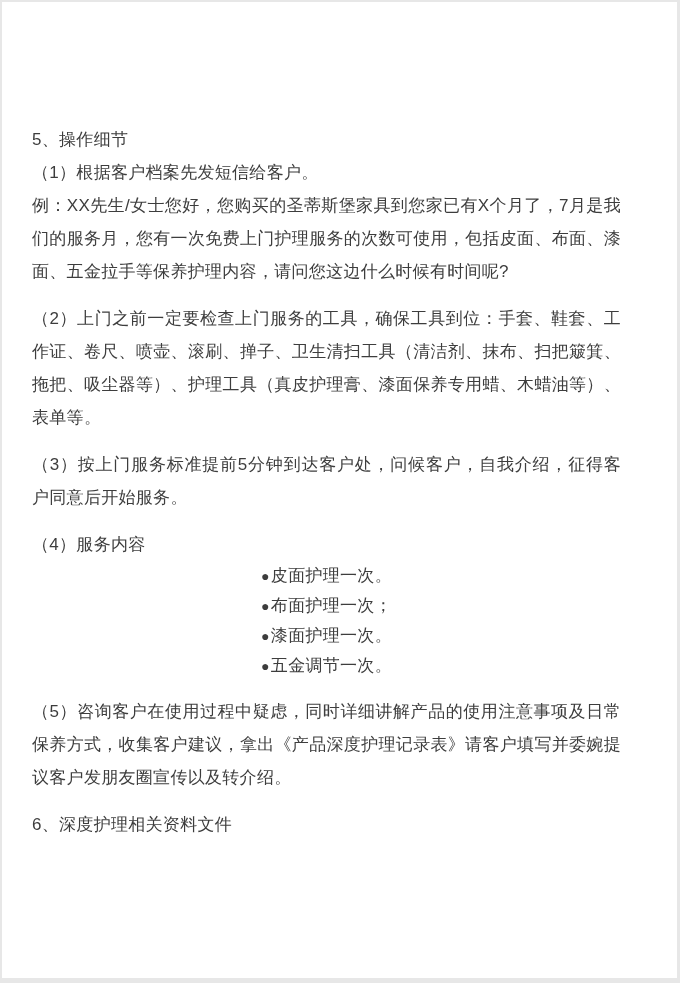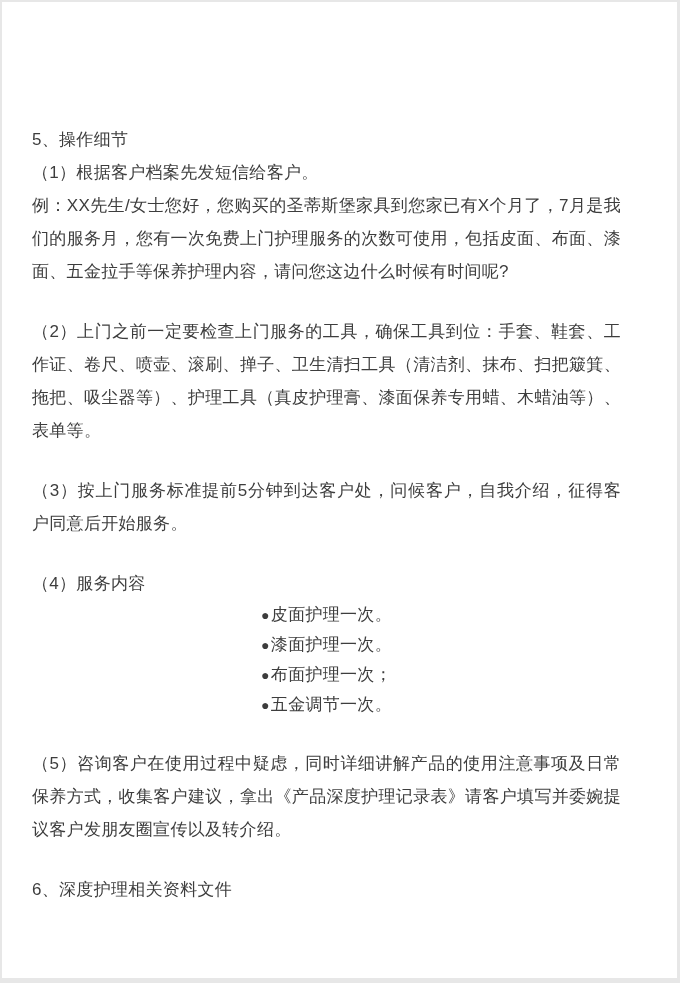--- a/index.html
+++ b/index.html
@@ -28,21 +28,21 @@
     font-size: 17px;
     line-height: 33px;
     color: #3d3d3d;
     letter-spacing: 0.3px;
   }
   .blk {
     margin: 0;
     text-align: justify;
   }
   .blk.gap {
-    margin-top: 27px;
+    margin-top: 14px;
   }
   .blk.bullet {
     line-height: 29px;
     text-align: center;
   }
   .blk.bullet .dot {
     font-size: 14px;
     margin-right: 1px;
   }
 </style>
@@ -52,20 +52,20 @@
 <div class="frame">
   <div class="page">
     <div class="doc" id="doc">
         <div class="blk heading">5、操作细节</div>
         <div class="blk para">（1）根据客户档案先发短信给客户。</div>
         <div class="blk para">例：XX先生/女士您好，您购买的圣蒂斯堡家具到您家已有X个月了，7月是我们的服务月，您有一次免费上门护理服务的次数可使用，包括皮面、布面、漆面、五金拉手等保养护理内容，请问您这边什么时候有时间呢?</div>
         <div class="blk para gap">（2）上门之前一定要检查上门服务的工具，确保工具到位：手套、鞋套、工作证、卷尺、喷壶、滚刷、掸子、卫生清扫工具（清洁剂、抹布、扫把簸箕、拖把、吸尘器等）、护理工具（真皮护理膏、漆面保养专用蜡、木蜡油等）、表单等。</div>
         <div class="blk para gap">（3）按上门服务标准提前5分钟到达客户处，问候客户，自我介绍，征得客户同意后开始服务。</div>
         <div class="blk para gap">（4）服务内容</div>
         <div class="blk bullet"><span class="dot">●</span><span>皮面护理一次。</span></div>
+        <div class="blk bullet"><span class="dot">●</span><span>布面护理一次；</span></div>
         <div class="blk bullet"><span class="dot">●</span><span>漆面护理一次。</span></div>
-        <div class="blk bullet"><span class="dot">●</span><span>布面护理一次；</span></div>
         <div class="blk bullet"><span class="dot">●</span><span>五金调节一次。</span></div>
         <div class="blk para gap">（5）咨询客户在使用过程中疑虑，同时详细讲解产品的使用注意事项及日常保养方式，收集客户建议，拿出《产品深度护理记录表》请客户填写并委婉提议客户发朋友圈宣传以及转介绍。</div>
         <div class="blk heading gap">6、深度护理相关资料文件</div>
       </div>
   </div>
 </div>
 
 </body></html>

